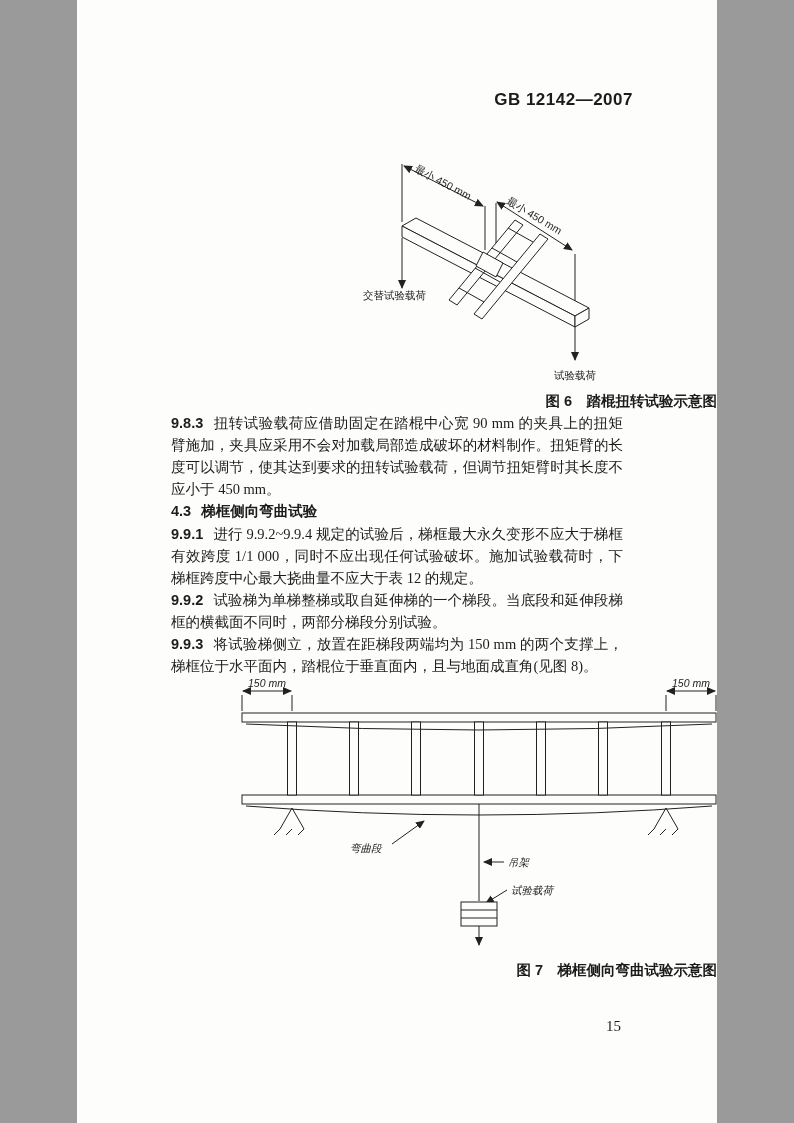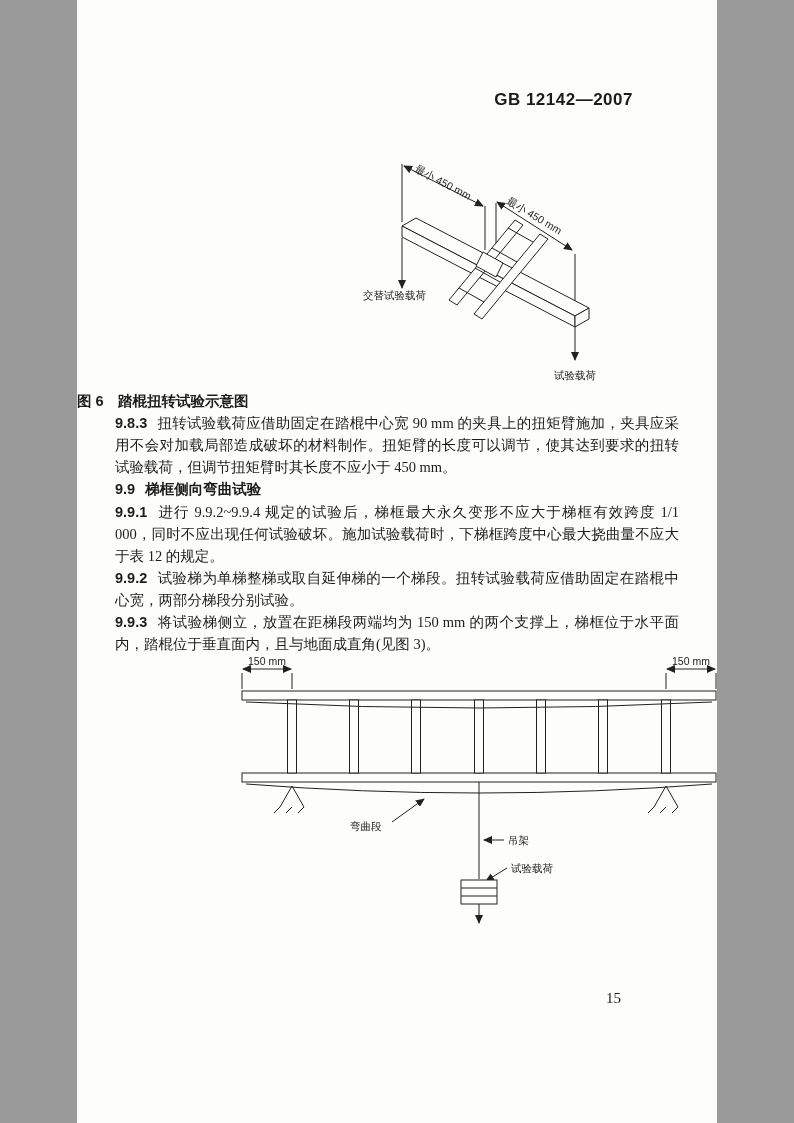--- a/index.html
+++ b/index.html
@@ -8,40 +8,40 @@
     background:#fefefdff; background-color:#fdfdfb;
     font-family:"Liberation Serif","DejaVu Serif",serif;
     color:#1c1c1c; overflow:hidden;
   }
   .doc-header {
     position:absolute; top:90px; right:84px;
     font-family:"Liberation Sans","DejaVu Sans",sans-serif;
     font-weight:bold; font-size:17px; letter-spacing:.5px;
   }
   .fig6wrap { margin:148px 0 0 280px; height:240px; }
-  .fig7wrap { margin:0 0 0 155px; height:280px; }
+  .fig7wrap { margin:0 0 0 155px; height:280px;font-style:italic; }
   .fig-caption {
-    text-align:left;
+    text-align:right;
     font-family:"Liberation Sans","DejaVu Sans",sans-serif;
     font-weight:bold; font-size:14.5px; line-height:22px; margin-top:2px;
   }
-  .content { padding:0 38px; }
+  .content { padding:0 94px; }
   .content p {
     margin:0; font-size:14.5px; line-height:22px; text-align:justify;
   }
   .cnum {
     font-family:"Liberation Sans","DejaVu Sans",sans-serif;
     font-weight:bold; padding-right:10px; white-space:nowrap;
   }
   .heading .ctext {
     font-family:Liberation Mono, monospace;
     font-weight:bold;
   }
   .page-number {
-    position:absolute; top:990px; right:96px;
+    position:absolute; top:1018px; right:96px;
     font-size:15px;
   }
   svg { display:block; }
   svg text {
     font-family:"Liberation Sans","DejaVu Sans",sans-serif;
     fill:#1c1c1c;
   }
 </style>
 </head>
 <body>
@@ -93,24 +93,24 @@
         <text x="6" y="151">交替试验载荷</text>
         <text x="197" y="231">试验载荷</text>
       </g>
     </svg>
   </div>
 
   <div class="fig-caption">图 6　踏棍扭转试验示意图</div>
 
   <div class="content">
     <p><span class="cnum">9.8.3</span><span class="ctext">扭转试验载荷应借助固定在踏棍中心宽 90 mm 的夹具上的扭矩臂施加，夹具应采用不会对加载局部造成破坏的材料制作。扭矩臂的长度可以调节，使其达到要求的扭转试验载荷，但调节扭矩臂时其长度不应小于 450 mm。</span></p>
-    <p class="heading"><span class="cnum">9.9</span><span class="ctext">梯框侧向弯曲试验</span></p>
+    <p class="heading"><span class="cnum">4.3</span><span class="ctext">梯框侧向弯曲试验</span></p>
     <p><span class="cnum">9.9.1</span><span class="ctext">进行 9.9.2~9.9.4 规定的试验后，梯框最大永久变形不应大于梯框有效跨度 1/1 000，同时不应出现任何试验破坏。施加试验载荷时，下梯框跨度中心最大挠曲量不应大于表 12 的规定。</span></p>
-    <p><span class="cnum">9.9.2</span><span class="ctext">试验梯为单梯整梯或取自延伸梯的一个梯段。扭转试验载荷应借助固定在踏棍中心宽，两部分梯段分别试验。</span></p>
-    <p><span class="cnum">9.9.3</span><span class="ctext">将试验梯侧立，放置在距梯段两端均为 150 mm 的两个支撑上，梯框位于水平面内，踏棍位于垂直面内，且与地面成直角(见图 3)。</span></p>
+    <p><span class="cnum">9.9.2</span><span class="ctext">试验梯为单梯整梯或取自延伸梯的一个梯段。当底段和延伸段梯框的横截面不同时，两部分梯段分别试验。</span></p>
+    <p><span class="cnum">9.9.3</span><span class="ctext">将试验梯侧立，放置在距梯段两端均为 150 mm 的两个支撑上，梯框位于水平面内，踏棍位于垂直面内，且与地面成直角(见图 8)。</span></p>
   </div>
 
   <div class="fig7wrap">
     <svg width="500" height="280" viewBox="0 0 500 280">
       <defs>
         <marker id="arrB" markerWidth="9" markerHeight="8" refX="8" refY="4" orient="auto-start-reverse">
           <path d="M0,0 L9,4 L0,8 Z" fill="#222"></path>
         </marker>
       </defs>
       <g stroke="#222" stroke-width="1" fill="none">
@@ -168,16 +168,17 @@
       <g font-size="10.5">
         <text x="16" y="10">150 mm</text>
         <text x="440" y="10">150 mm</text>
         <text x="118" y="175">弯曲段</text>
         <text x="276" y="189">吊架</text>
         <text x="279" y="217">试验载荷</text>
       </g>
     </svg>
   </div>
 
+  <div class="fig-caption">图 7　梯框侧向弯曲试验示意图</div>
 
   <div class="page-number">15</div>
 
 </div>
 
 </body></html>

